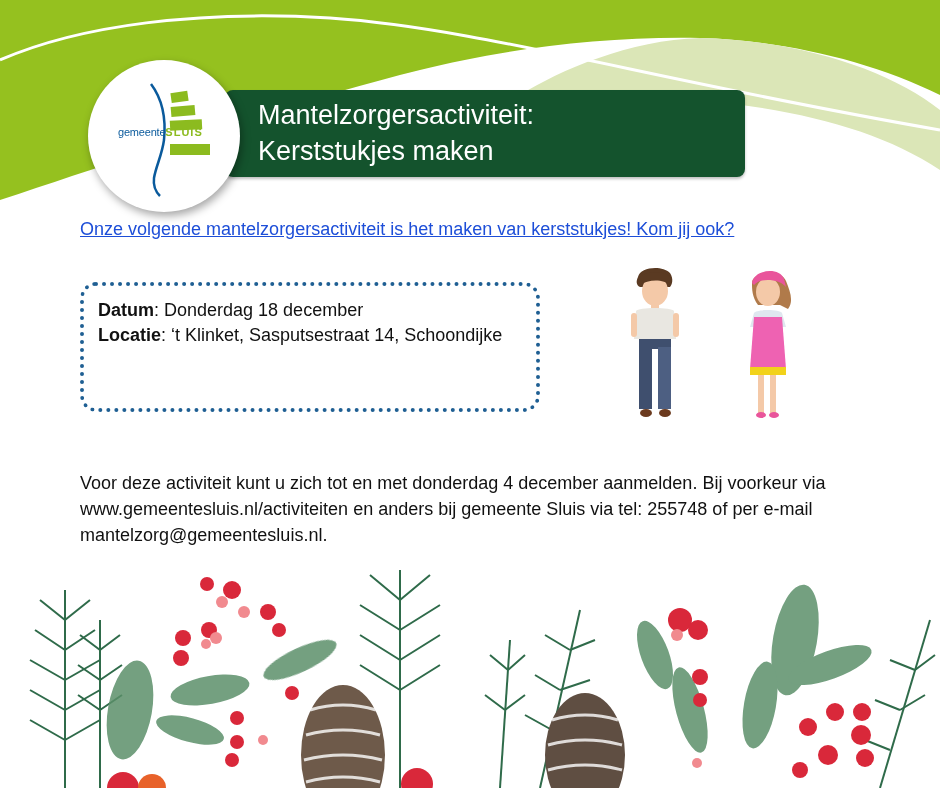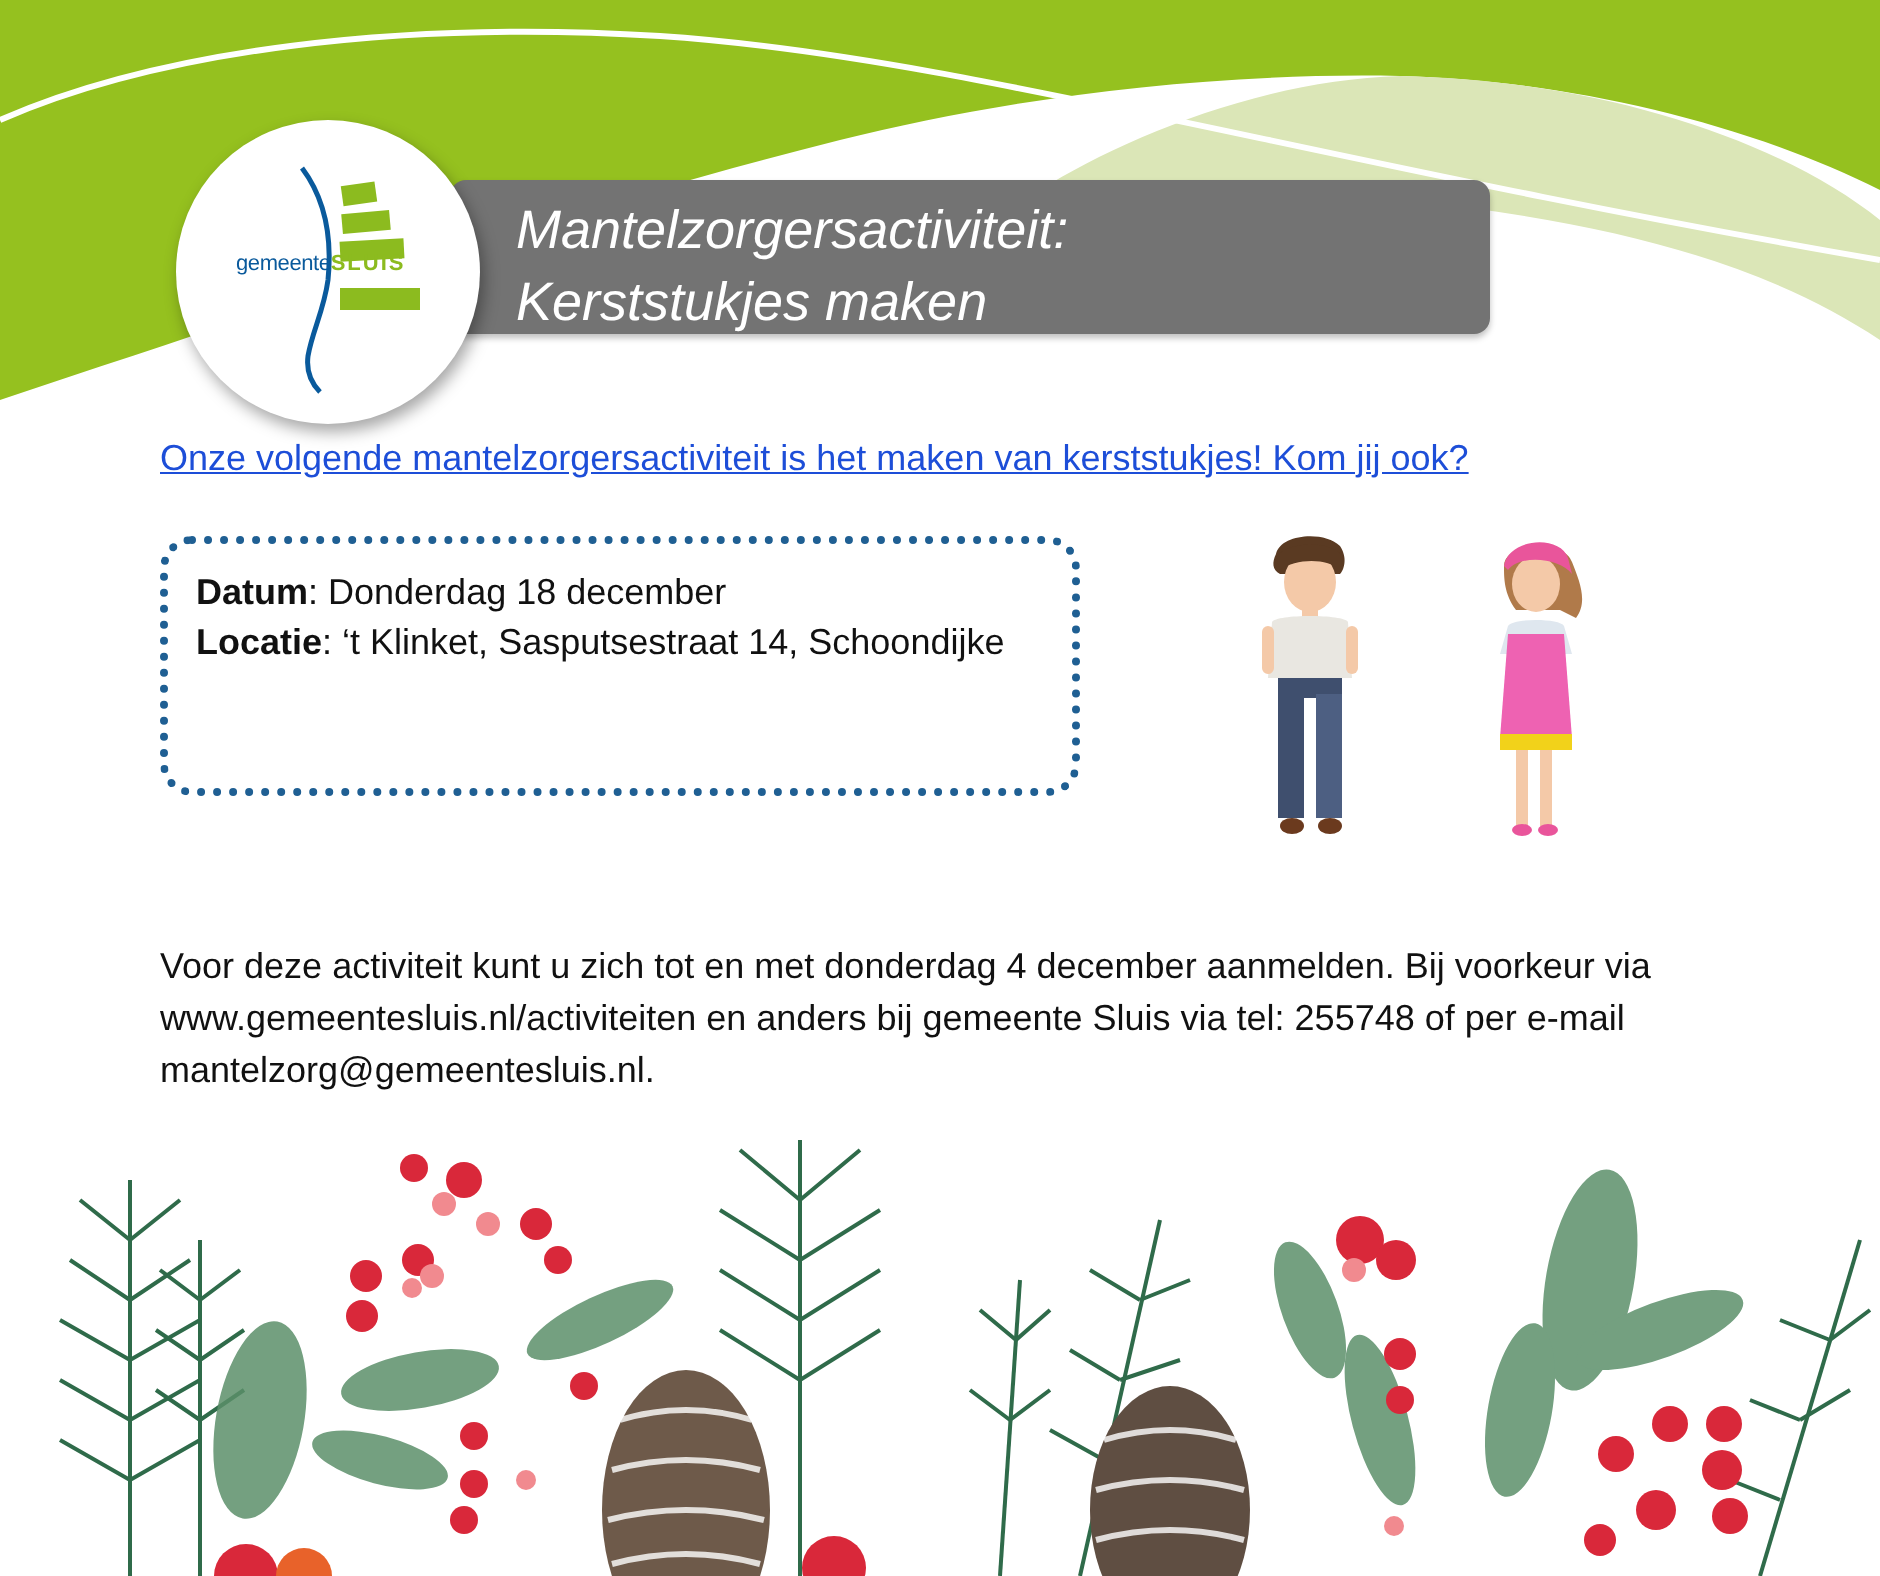--- a/index.html
+++ b/index.html
@@ -15,33 +15,32 @@
     z-index: 3;
   }
   .logo-circle svg { position: absolute; left: 0; top: 0; }
   .logo-text {
     position: absolute; left: 30px; top: 66px; font-size: 11px; letter-spacing: -0.2px;
     color: #0a5a9c; white-space: nowrap; font-family: "Liberation Sans", sans-serif;
   }
   .logo-text .sluis { color: #8cbb1f; font-weight: bold; letter-spacing: 1px; }
 
   .title-banner {
-    position: absolute; left: 225px; top: 90px; width: 520px; height: 77px;
-    background: #737373; border-radius: 8px;
+    position: absolute; left: 225px; top: 90px; width: 520px; height: 87px;
+    background: #14532d; border-radius: 8px;
     box-shadow: 0 2px 3px rgba(0,0,0,0.25);
     z-index: 2;
     padding: 7px 0 0 33px;
-    font-style: italic;
   }
   .title-line { color: #fff; font-size: 27px; line-height: 36px; font-weight: normal; }
 
   .intro { position: absolute; left: 80px; top: 219px; font-size: 18px; color: #1d4ed8; white-space: nowrap; text-decoration: underline; }
 
   .info-box {
-    position: absolute; left: 80px; top: 268px; width: 460px; height: 130px;
+    position: absolute; left: 80px; top: 282px; width: 460px; height: 130px;
     border: 4px dotted #1f5f93; border-radius: 16px;
     padding: 12px 0 0 14px;
   }
   .info-row { font-size: 18px; line-height: 25px; white-space: nowrap; }
   .info-row b { font-weight: bold; }
 
   .people { position: absolute; left: 620px; top: 265px; width: 190px; height: 160px; }
 
   .footer-text {
     position: absolute; left: 80px; top: 470px; width: 800px;

